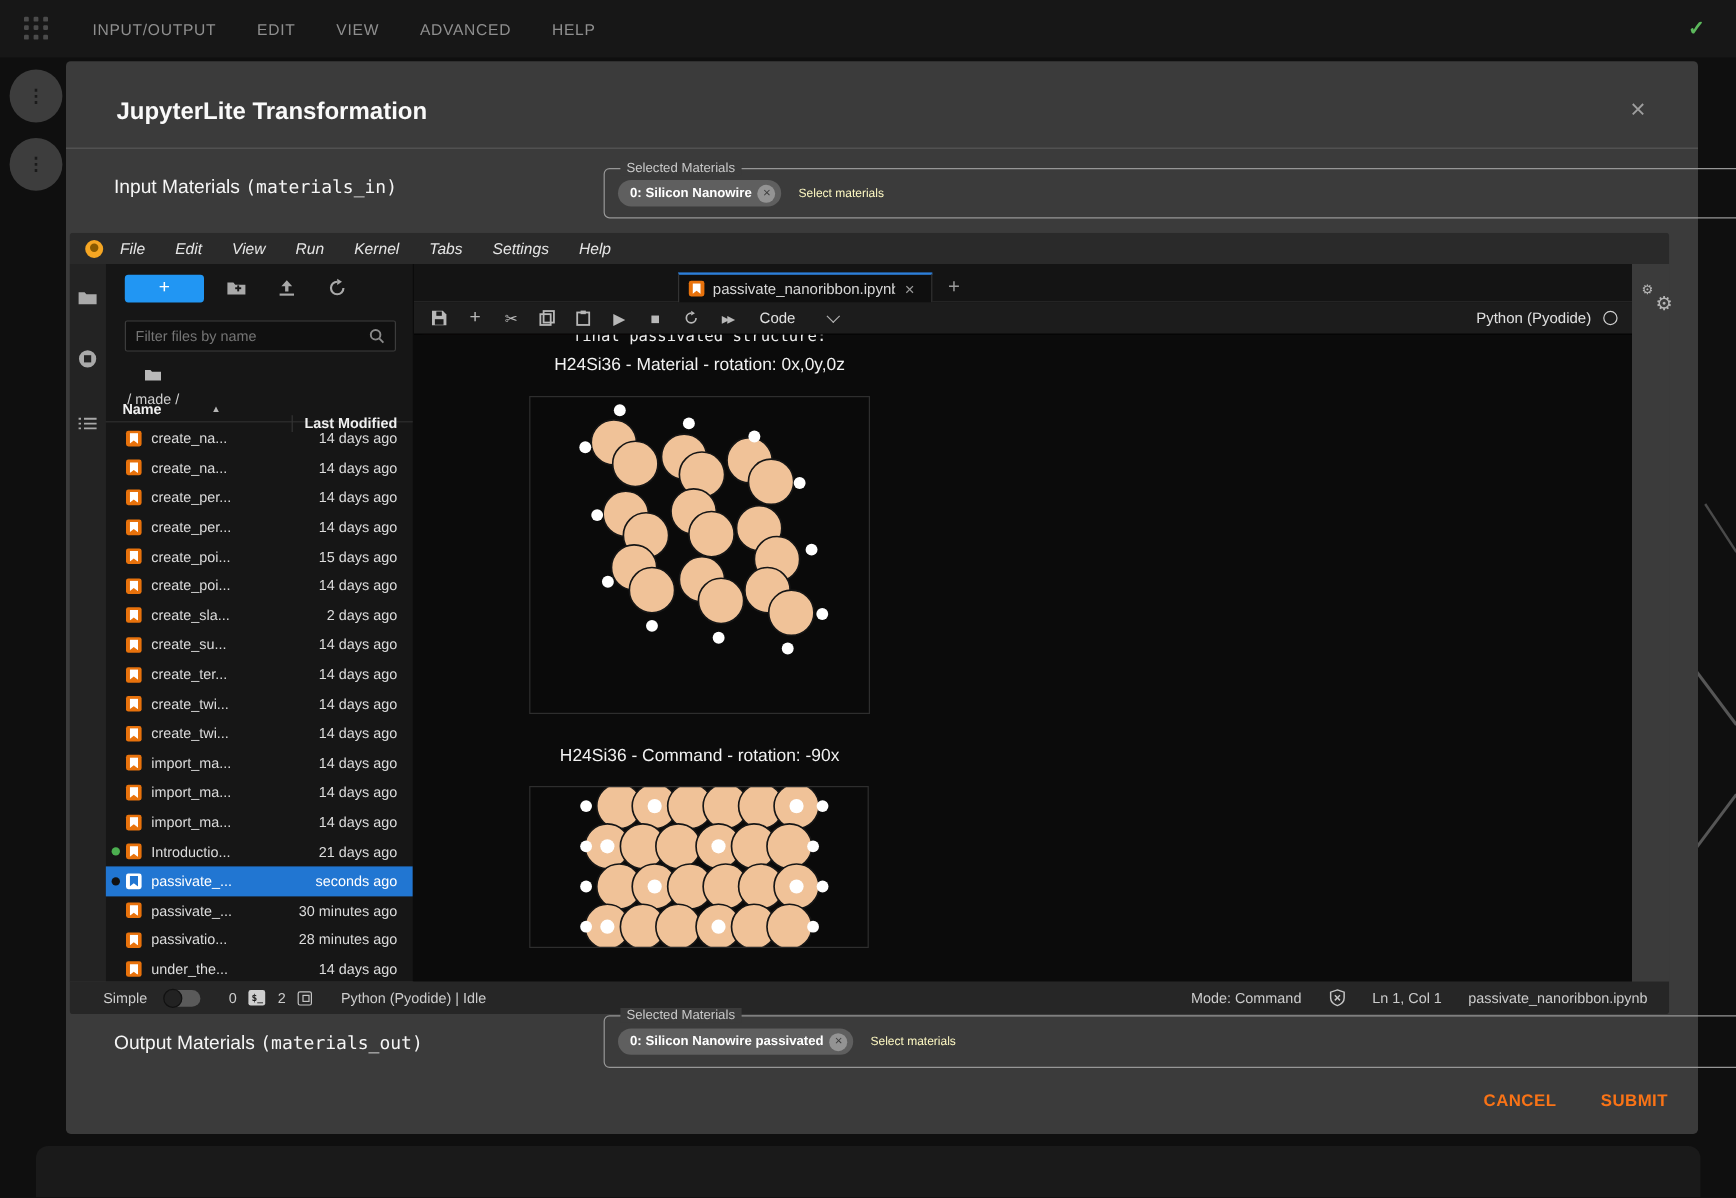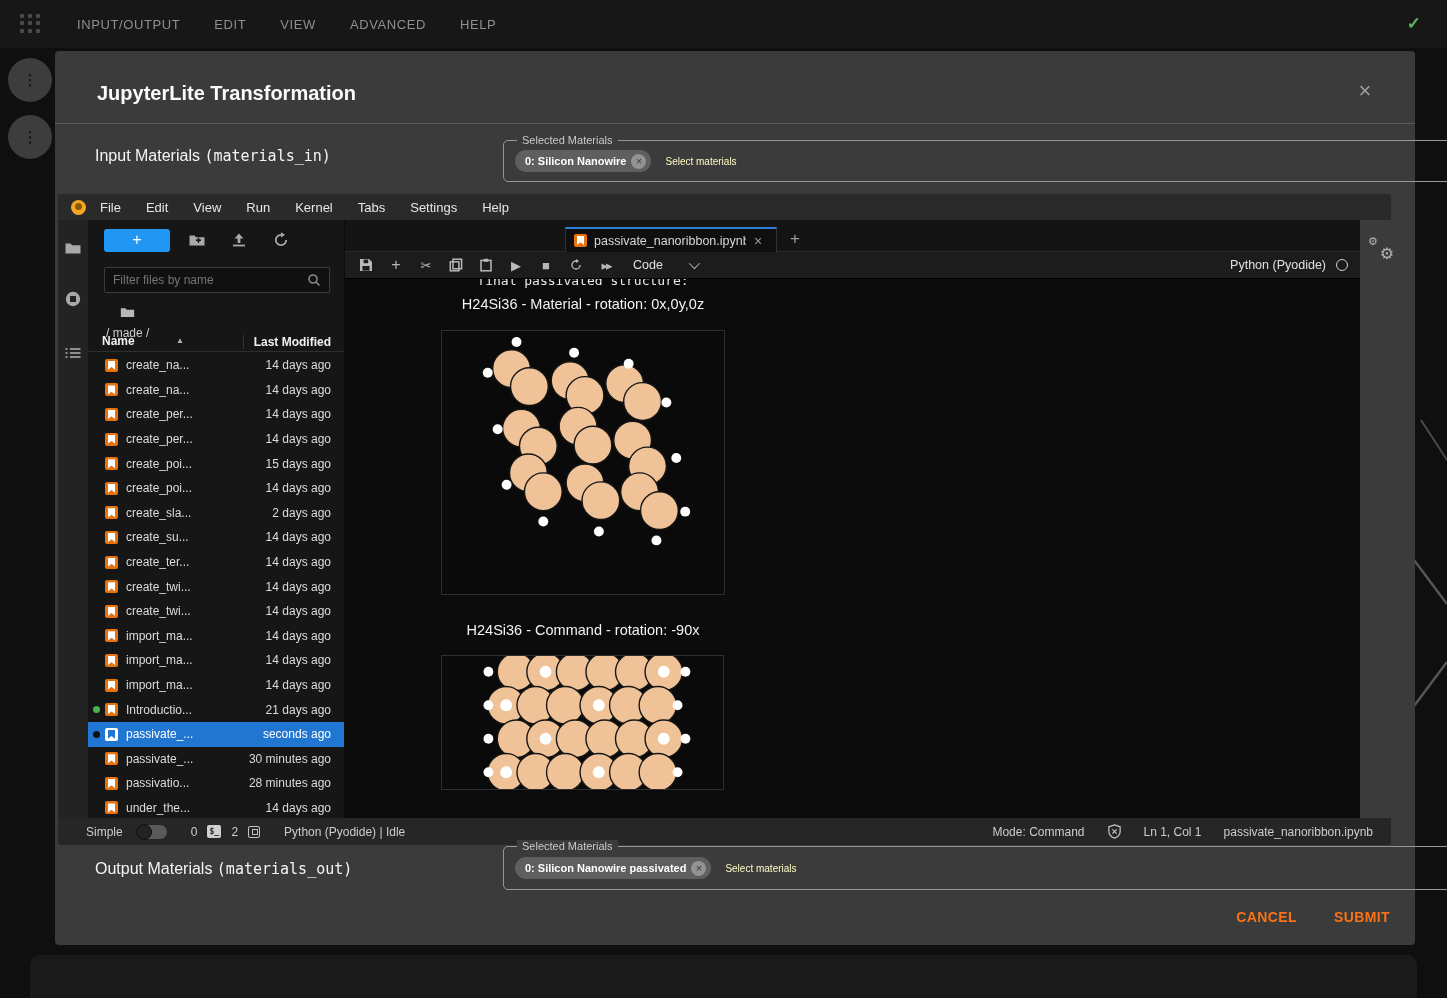--- a/index.html
+++ b/index.html
@@ -43,21 +43,21 @@
   .select-caret { width:0; height:0; border-left:5px solid transparent; border-right:5px solid transparent; border-top:6px solid #c9c9c9; }
 
   .dlg-footer-btn { position:absolute; font-size:14px; letter-spacing:.4px; color:#f97316; font-weight:bold; cursor:pointer; }
 
   .gear-wrap { position:absolute; left:1313px; top:186px; width:26px; height:26px; color:#b5b5b5; cursor:pointer; }
   .gear-wrap .g1 { position:absolute; right:0; bottom:0; font-size:16px; }
   .gear-wrap .g2 { position:absolute; left:0; top:-2px; font-size:11px; }
 
   
   .jframe { position:absolute; left:3px; top:143px; width:1333px; height:651px; border-radius:3px; overflow:hidden; }
-  .jmenubar { position:absolute; left:0; top:0; width:100%; height:26px; background:#2a2a2a; display:flex; align-items:center; }
+  .jmenubar { position:absolute; left:0; top:0; width:100%; height:26px; background:#2a2a2a; display:flex; align-items:center;font-style:italic; }
   .jlogo { width:15px; height:15px; border-radius:50%; background:#f5a623; margin:0 14px 0 13px; position:relative; }
   .jlogo::after { content:""; position:absolute; left:4px; top:3px; width:7px; height:7px; border-radius:50%; background:#8a5a00; }
   .jmenu-item { color:#e6e6e6; font-size:13px; margin-right:25px; cursor:pointer; }
 
   .jbody { position:absolute; left:0; top:26px; width:100%; height:598px; background:#3b3b3b; }
   .activity { position:absolute; left:0; top:0; width:30px; height:100%; background:#232323; }
   .activity .act-icon { position:absolute; left:6px; width:18px; height:18px; color:#a9a9a9; cursor:pointer; }
 
   .fbrowser { position:absolute; left:30px; top:0; width:257px; height:100%; background:#161616; border-right:1px solid #0b0b0b; }
   .fb-toolbar { position:absolute; left:0; top:8px; width:100%; height:26px; }
@@ -65,21 +65,21 @@
     color:#fff; font-size:16px; text-align:center; line-height:21px; cursor:pointer; }
   .fb-ico { position:absolute; top:3px; width:18px; height:18px; color:#a9a9a9; cursor:pointer; }
   .filter-box { position:absolute; left:16px; top:47px; width:226px; height:26px; background:#101010; border:1px solid #3c3c3c;
     border-radius:2px; display:flex; align-items:center; padding:0 8px; }
   .filter-box input { flex:1; background:transparent; border:0; outline:none; color:#9a9a9a; font-size:12px; font-family:"Liberation Sans",sans-serif; }
   .breadcrumb { position:absolute; left:18px; top:86px; display:flex; align-items:center; gap:7px; color:#cfcfcf; font-size:12px;flex-direction:column; }
   .fb-header { position:absolute; left:0; top:112px; width:100%; height:20px; border-bottom:1px solid #2e2e2e; color:#f0f0f0;
     font-size:12px; font-weight:bold; }
   .fb-header .h-name { position:absolute; left:14px; top:2px; }
   .fb-header .h-caret { position:absolute; left:88px; top:4px; font-size:8px; color:#b5b5b5; }
-  .fb-header .h-mod { position:absolute; right:13px; top:3px; border-left:1px solid #333; padding-left:10px; }
+  .fb-header .h-mod { position:absolute; right:13px; top:14px; border-left:1px solid #333; padding-left:10px; }
   .fb-rows { position:absolute; left:0; top:133px; width:100%; bottom:0; overflow:hidden; }
   .frow { position:relative; height:24.6px; display:flex; align-items:center; cursor:pointer; }
   .frow .dot { position:absolute; left:5px; width:7px; height:7px; border-radius:50%; }
   .frow .nb-icon { position:absolute; left:17px; width:13px; height:13px; background:#e8720c; border-radius:2px; }
   .frow .nb-icon i { position:absolute; left:3px; top:2px; width:7px; height:9px; background:#fff;
     clip-path:polygon(0 0,100% 0,100% 100%,50% 70%,0 100%); }
   .frow.selected { background:#2176d2; }
   .frow.selected .nb-icon { background:#ffffff; }
   .frow.selected .nb-icon i { background:#2176d2; }
   .frow .fname { position:absolute; left:38px; color:#dcdcdc; font-size:12px; }

